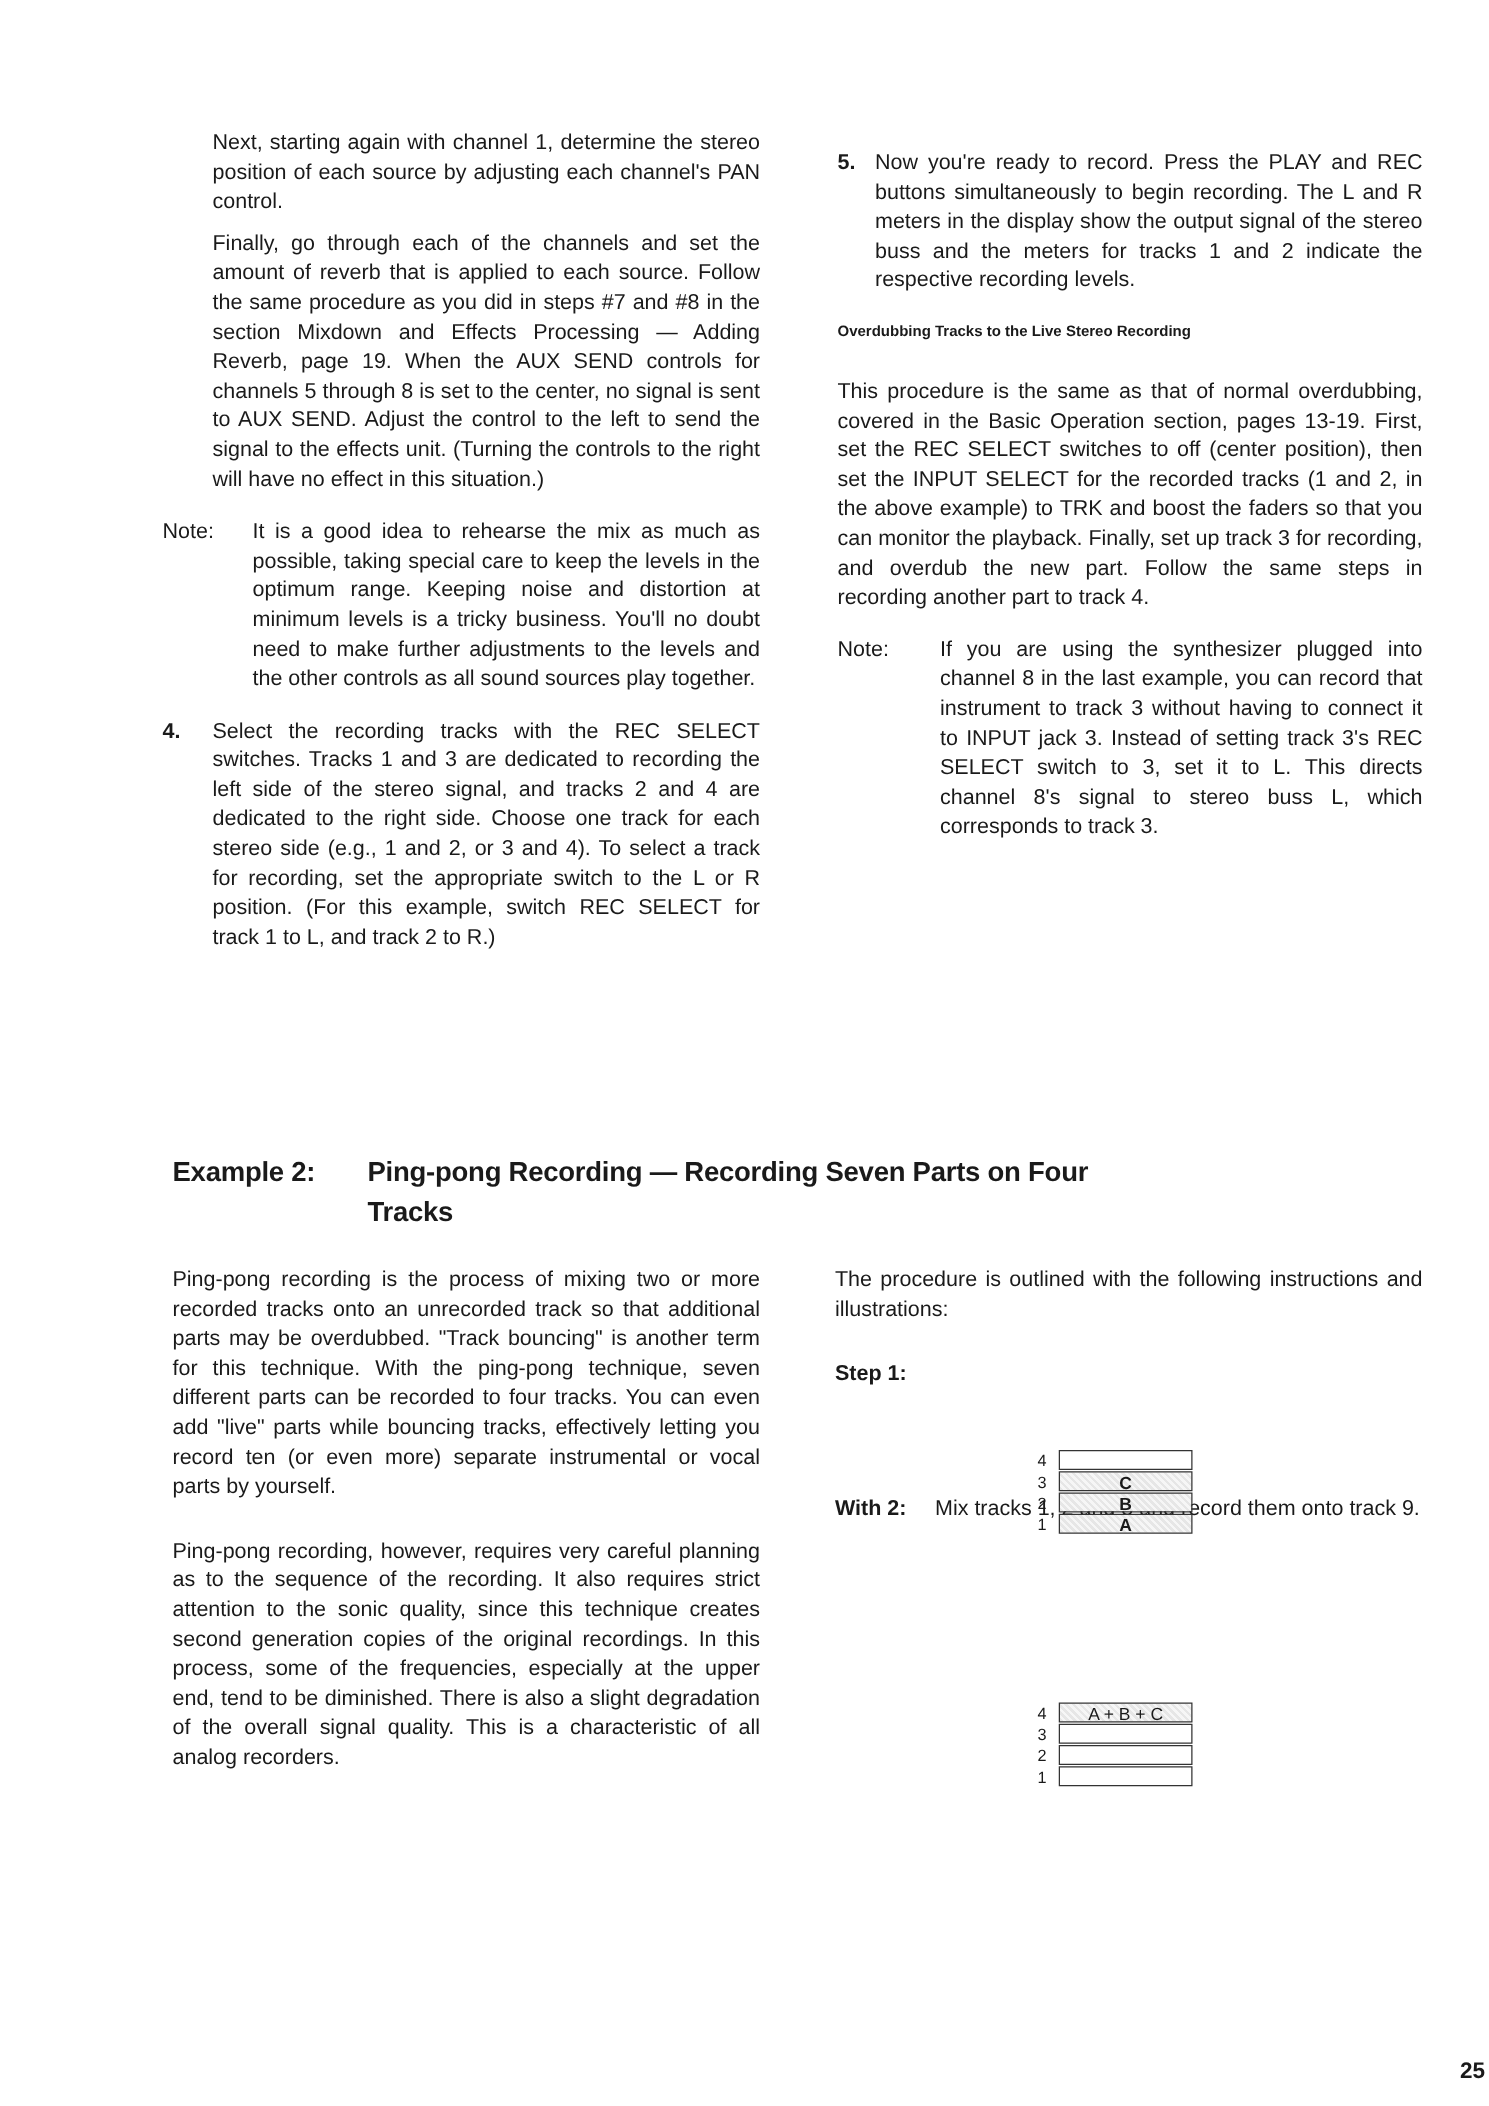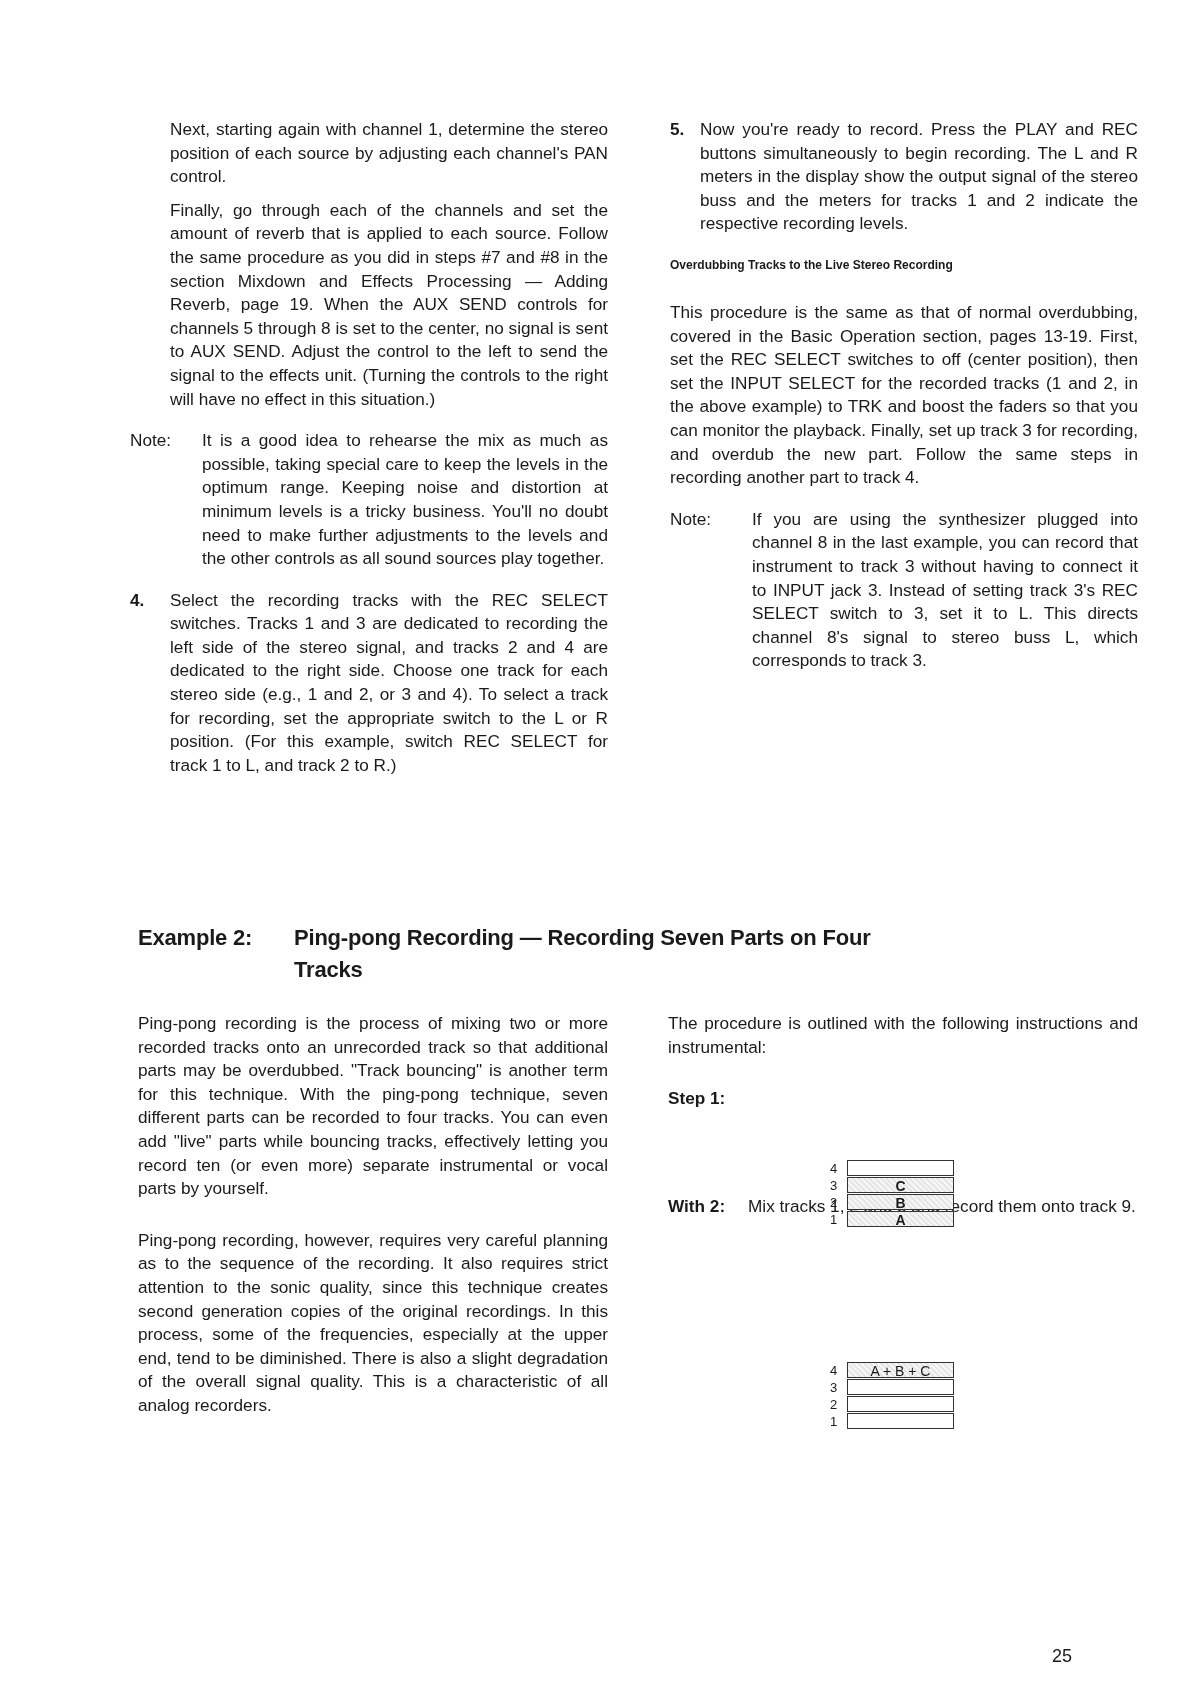--- a/index.html
+++ b/index.html
@@ -1,20 +1,20 @@
 <!DOCTYPE html>
 <html><head>
 <meta charset="utf-8">
 <style>
   html, body { margin: 0; padding: 0; background: #ffffff; }
   body { width: 1191px; height: 1685px; position: relative; overflow: hidden;
          font-family: "Liberation Sans", sans-serif; color: #1a1a1a; }
   .col { position: absolute; font-size: 17.2px; line-height: 23.6px; text-align: justify; }
   .col p { margin: 0 0 10px 0; }
-  .left { left: 170px; top: 118px; width: 438px; }
+  .left { left: 170px; top: 102px; width: 438px; }
   .right { left: 700px; top: 118px; width: 438px; }
   .hanging { position: relative; padding-left: 72px; margin: 0 0 10px 0; }
   .hanging .lbl { position: absolute; left: 0; top: 0; font-weight: normal; }
   .hang-num { position: relative; padding-left: 26px; margin: 0 0 10px -26px; }
   .hang-num .lbl { position: absolute; left: 0; top: 0; font-weight: bold; }
   .note-left { margin-left: -30px; padding-left: 30px; }
   .subhead { font-weight: bold; font-size: 12px; line-height: 23px; margin: 18px 0 24px 0; text-align: justify; }
   .big-title { position: absolute; left: 138px; top: 922px; font-size: 22px; font-weight: bold; line-height: 32px; letter-spacing: -0.2px; }
   .big-title .num { display: inline-block; width: 156px; }
   .big-title .line2 { padding-left: 156px; display: block; }
@@ -23,21 +23,21 @@
   .step { position: relative; padding-left: 80px; margin: 28px 0 10px 0; }
   .step .lbl { position: absolute; left: 0; top: 0; font-weight: bold; }
   .track-diagram { position: absolute; width: 125px; }
   .track-row { position: relative; height: 17px; }
   .track-row .tn { position: absolute; left: 0; top: 0; width: 14px; font-size: 13px; line-height: 17px; text-align: left; }
   .track-row .cell { position: absolute; left: 17px; top: 0; width: 107px; height: 16px; border: 1.5px solid #333; border-bottom-width: 1px;
                      font-size: 14px; line-height: 16px; text-align: center; font-weight: bold; box-sizing: border-box; }
   .track-row .cell.filled { background: repeating-linear-gradient(45deg, #e6e6e6 0 2px, #f6f6f6 2px 4px); }
   .diag1 { left: 830px; top: 1160px; }
   .diag2 { left: 830px; top: 1362px; }
-  .page-num { position: absolute; left: 1052px; top: 1646px; font-size: 18px; font-weight: normal; }
+  .page-num { position: absolute; left: 1168px; top: 1646px; font-size: 18px; font-weight: bold; }
 </style>
 </head>
 <body>
 
 <div class="col left">
   <p>Next, starting again with channel 1, determine the stereo position of each source by adjusting each channel's PAN control.</p>
   <p>Finally, go through each of the channels and set the amount of reverb that is applied to each source. Follow the same procedure as you did in steps #7 and #8 in the section Mixdown and Effects Processing — Adding Reverb, page 19. When the AUX SEND controls for channels 5 through 8 is set to the center, no signal is sent to AUX SEND. Adjust the control to the left to send the signal to the effects unit. (Turning the controls to the right will have no effect in this situation.)</p>
   <div class="hanging note-left" style="margin-left:-40px; padding-left:72px; margin-top:18px; margin-bottom:18px;">
     <span class="lbl">Note:</span>
     <span>It is a good idea to rehearse the mix as much as possible, taking special care to keep the levels in the optimum range. Keeping noise and distortion at minimum levels is a tricky business. You'll no doubt need to make further adjustments to the levels and the other controls as all sound sources play together.</span>
@@ -65,21 +65,21 @@
   <span class="num">Example 2:</span><span>Ping-pong Recording — Recording Seven Parts on Four</span>
   <span class="line2">Tracks</span>
 </div>
 
 <div class="col lower-left">
   <p style="margin-bottom:28px;">Ping-pong recording is the process of mixing two or more recorded tracks onto an unrecorded track so that additional parts may be overdubbed. "Track bouncing" is another term for this technique. With the ping-pong technique, seven different parts can be recorded to four tracks. You can even add "live" parts while bouncing tracks, effectively letting you record ten (or even more) separate instrumental or vocal parts by yourself.</p>
   <p>Ping-pong recording, however, requires very careful planning as to the sequence of the recording. It also requires strict attention to the sonic quality, since this technique creates second generation copies of the original recordings. In this process, some of the frequencies, especially at the upper end, tend to be diminished. There is also a slight degradation of the overall signal quality. This is a characteristic of all analog recorders.</p>
 </div>
 
 <div class="col lower-right">
-  <p>The procedure is outlined with the following instructions and instrumental:</p>
+  <p>The procedure is outlined with the following instructions and illustrations:</p>
   <div class="step">
     <span class="lbl">Step 1:</span>
   </div>
   <div class="step" style="margin-top:136px;">
     <span class="lbl">With 2:</span>
     <span>Mix tracks 1, 2 and 3 and record them onto track 9.</span>
   </div>
 </div>
 
 <div class="track-diagram diag1">

